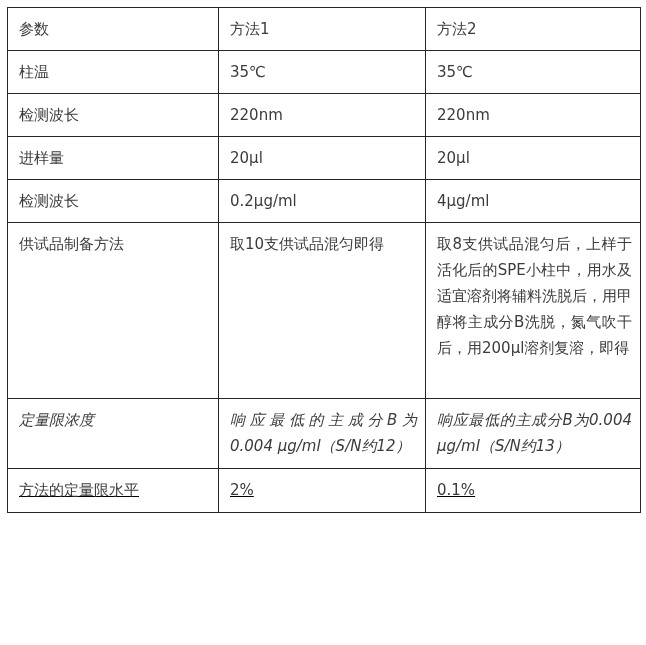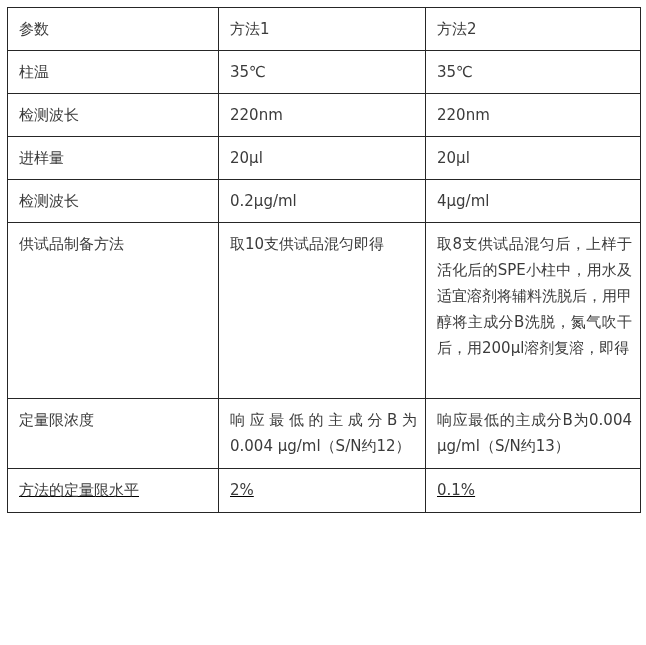--- a/index.html
+++ b/index.html
@@ -31,21 +31,21 @@
     font-weight:normal;
     font-size:15px;
     line-height:26px;
     color:var(--text-color);
     padding:8px 8px 6px 11px;
     overflow:hidden;
     word-break:break-word;
   }
   tr{height:43px;}
   tr.row-tall{height:176px;}
-  tr.row-mid{height:70px;}
+  tr.row-mid{height:70px;font-style:italic;}
   tr.row-last{height:44px;text-decoration:underline;}
   td.justify{text-align:justify;}
 </style>
 </head>
 <body>
 
 <div class="doc">
   <table class="params">
     <colgroup>
       <col class="c1">

